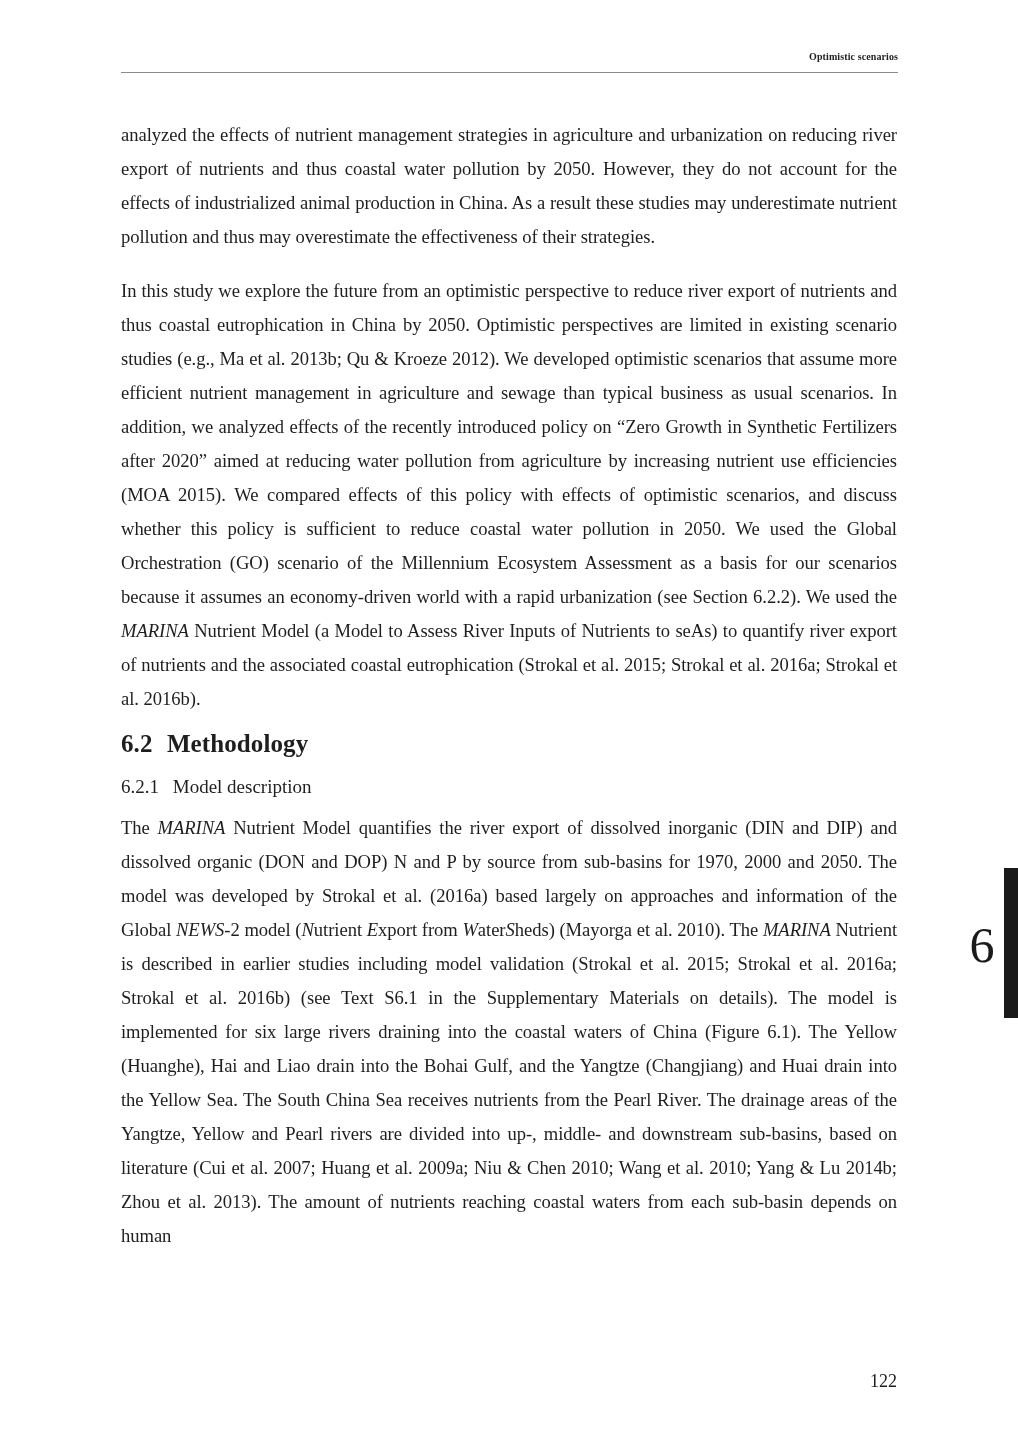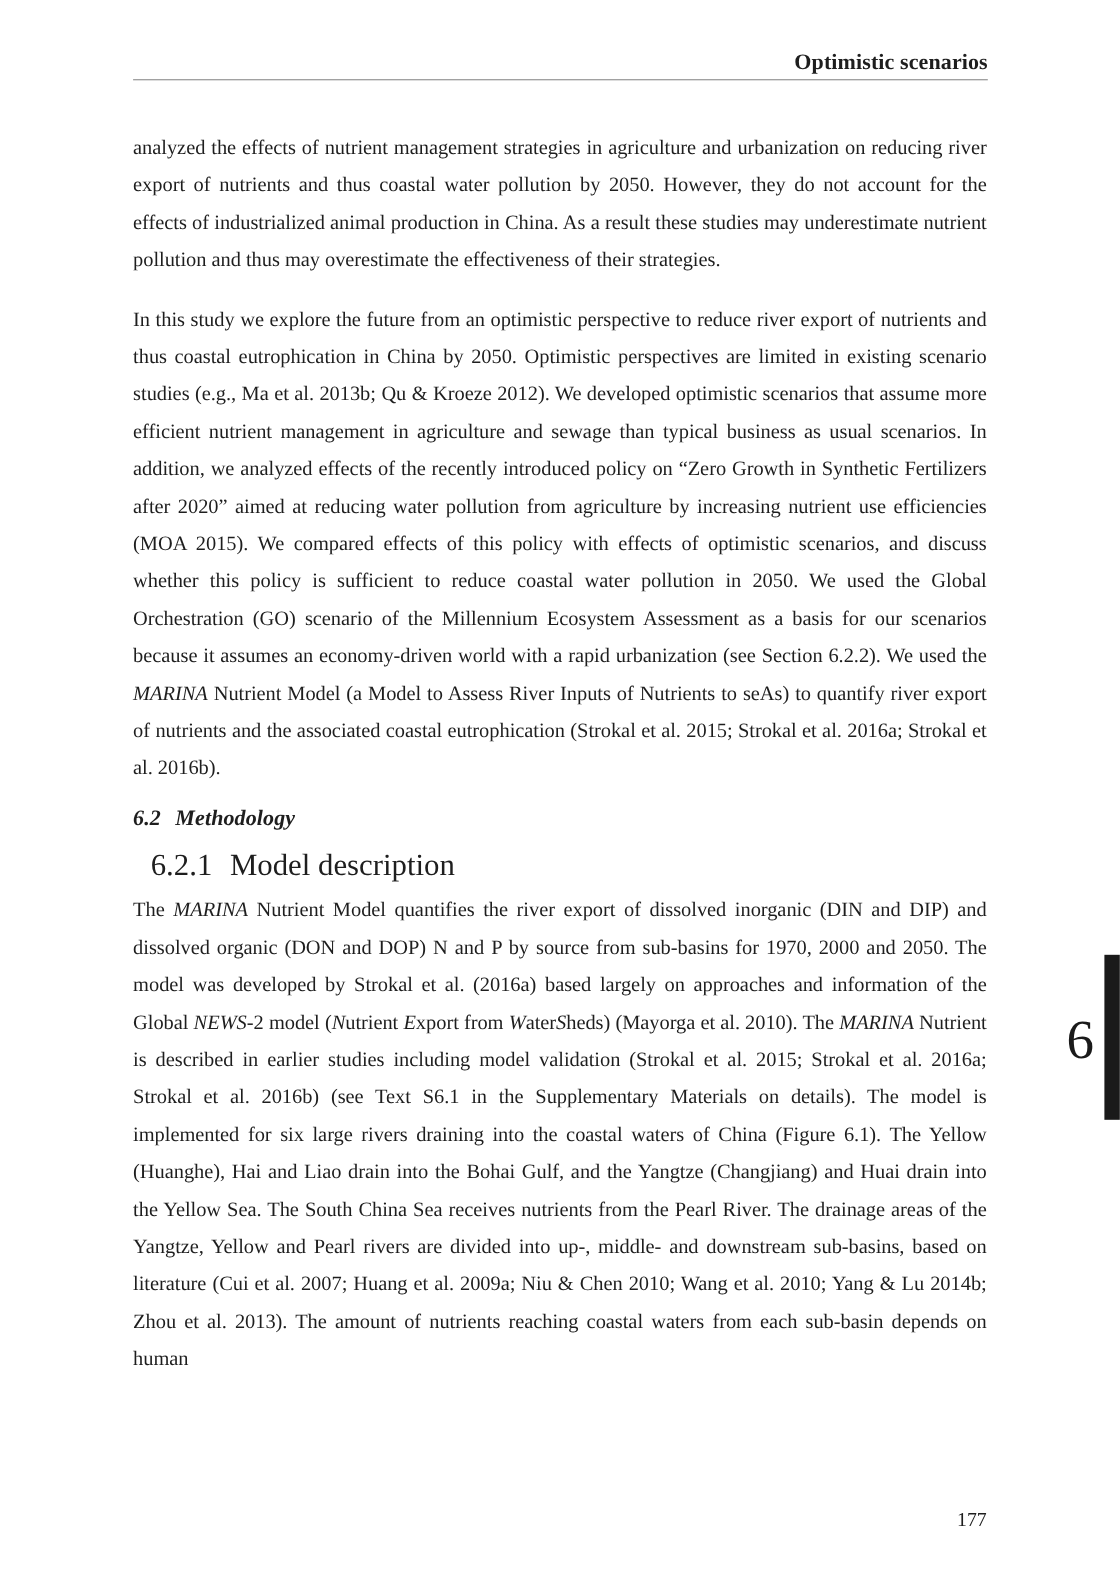--- a/index.html
+++ b/index.html
@@ -17,21 +17,21 @@
     }
     .running-header {
       position: absolute;
       left: 121px;
       top: 46px;
       width: 777px;
       height: 26px;
       border-bottom: 1px solid #8a8a8a;
       text-align: right;
       font-weight: bold;
-      font-size: 20px;
+      font-size: 10px;
       line-height: 22px;
       letter-spacing: 0.1px;
     }
     .content {
       position: absolute;
       left: 121px;
       top: 118px;
       width: 776px;
     }
     p.body {
@@ -40,29 +40,28 @@
       line-height: 34px;
       text-align: justify;
       letter-spacing: -0.05px;
     }
     p.body + p.body {
       margin-top: 20px;
     }
     .h2 {
       margin: 8px 0 4px 0;
       font-weight: bold;
-      font-size: 20px;
+      font-size: 25px;
       line-height: 40px;
       letter-spacing: 0.1px;
-      font-style: italic;
     }
     .h2 .num { margin-right: 8px; }
     .h3 {
-      margin: 5px 0 6px 16px;
-      font-size: 28px;
+      margin: 5px 0 6px 0;
+      font-size: 19px;
       line-height: 36px;
     }
     .h3 .num { margin-right: 9px; }
     .chapter-tab {
       position: absolute;
       left: 1004px;
       top: 868px;
       width: 14px;
       height: 150px;
       background: #1a1a1a;
@@ -103,13 +102,13 @@
   <div class="h2"><span class="num">6.2</span> <span>Methodology</span></div>
 
   <div class="h3"><span class="num">6.2.1</span> <span>Model description</span></div>
 
   <p class="body"><span>The </span><i>MARINA</i><span> Nutrient Model quantifies the river export of dissolved inorganic (DIN and DIP) and dissolved organic (DON and DOP) N and P by source from sub-basins for 1970, 2000 and 2050. The model was developed by Strokal et al. (2016a) based largely on approaches and information of the Global </span><i>NEWS</i><span>-2 model (</span><i>N</i><span>utrient </span><i>E</i><span>xport from </span><i>W</i><span>ater</span><i>S</i><span>heds) (Mayorga et al. 2010). The </span><i>MARINA</i><span> Nutrient is described in earlier studies including model validation (Strokal et al. 2015; Strokal et al. 2016a; Strokal et al. 2016b) (see Text S6.1 in the Supplementary Materials on details). The model is implemented for six large rivers draining into the coastal waters of China (Figure 6.1). The Yellow (Huanghe), Hai and Liao drain into the Bohai Gulf, and the Yangtze (Changjiang) and Huai drain into the Yellow Sea. The South China Sea receives nutrients from the Pearl River. The drainage areas of the Yangtze, Yellow and Pearl rivers are divided into up-, middle- and downstream sub-basins, based on literature (Cui et al. 2007; Huang et al. 2009a; Niu &amp; Chen 2010; Wang et al. 2010; Yang &amp; Lu 2014b; Zhou et al. 2013). The amount of nutrients reaching coastal waters from each sub-basin depends on human</span></p>
 </div>
 
 <div class="chapter-num">6</div>
 <div class="chapter-tab"></div>
 
-<div class="page-number">177</div>
+<div class="page-number">122</div>
 
 </body></html>

